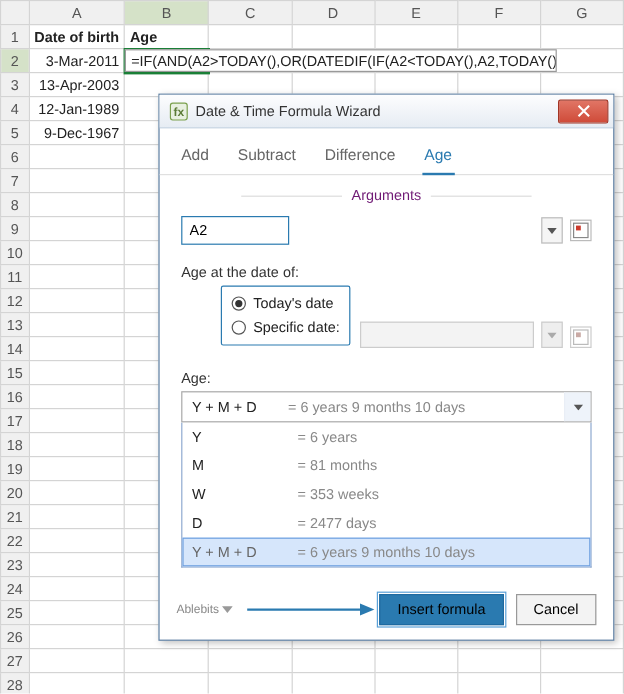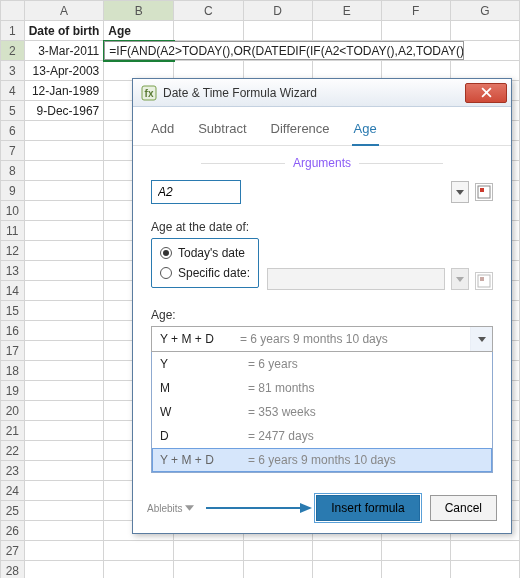--- a/index.html
+++ b/index.html
@@ -113,21 +113,21 @@
   .tab.active {
     color: #2a7ab0;
     border-bottom: 2px solid #2a7ab0;
     margin-bottom: -1px;
   }
   .arguments-divider {
     display: flex;
     align-items: center;
     justify-content: center;
     margin: 10px 60px 6px 60px;
-    color: #8b5cf6;
+    color: #701a75;
     font-size: 12px;
     position: relative;
   }
   .arguments-divider::before,
   .arguments-divider::after {
     content: "";
     flex: 1;
     height: 1px;
     background: #ddd;
     margin: 0 8px;
@@ -136,21 +136,20 @@
     padding: 4px 18px 12px 18px;
   }
   .field-label { margin: 8px 0 4px 0; color: #333; }
   .row { display: flex; align-items: center; gap: 6px; }
   .textbox {
     border: 1.5px solid #2a7ab0;
     height: 24px;
     padding: 0 6px;
     font-size: 12px;
     background: #fff;
-    font-style: italic;
   }
   .dob-box { width: 90px; }
   .combo-arrow {
     width: 18px; height: 22px;
     border: 1px solid #bbb;
     display: flex; align-items: center; justify-content: center;
     background: #f5f5f5;
     color: #555;
     cursor: pointer;
   }
@@ -583,21 +582,21 @@
       </div>
       <div class="rangepick">
         <svg width="14" height="14" viewBox="0 0 14 14">
             <rect x="1" y="1" width="12" height="12" fill="none" stroke="#888"></rect>
             <rect x="3" y="3" width="4" height="4" fill="#cc3b2e"></rect>
           </svg>
       </div>
     </div>
 
     <div class="field-label" style="margin-top:16px">Age at the date of:</div>
-    <div style="display:flex; gap:8px; align-items:flex-start;">
+    <div style="display:flex; gap:8px; align-items:flex-start;margin-left:33px;">
       <div class="radio-group">
         <div class="radio-line">
           <span class="radio checked"></span>
           <span>Today's date</span>
         </div>
         <div class="radio-line">
           <span class="radio"></span>
           <span>Specific date:</span>
         </div>
       </div>

